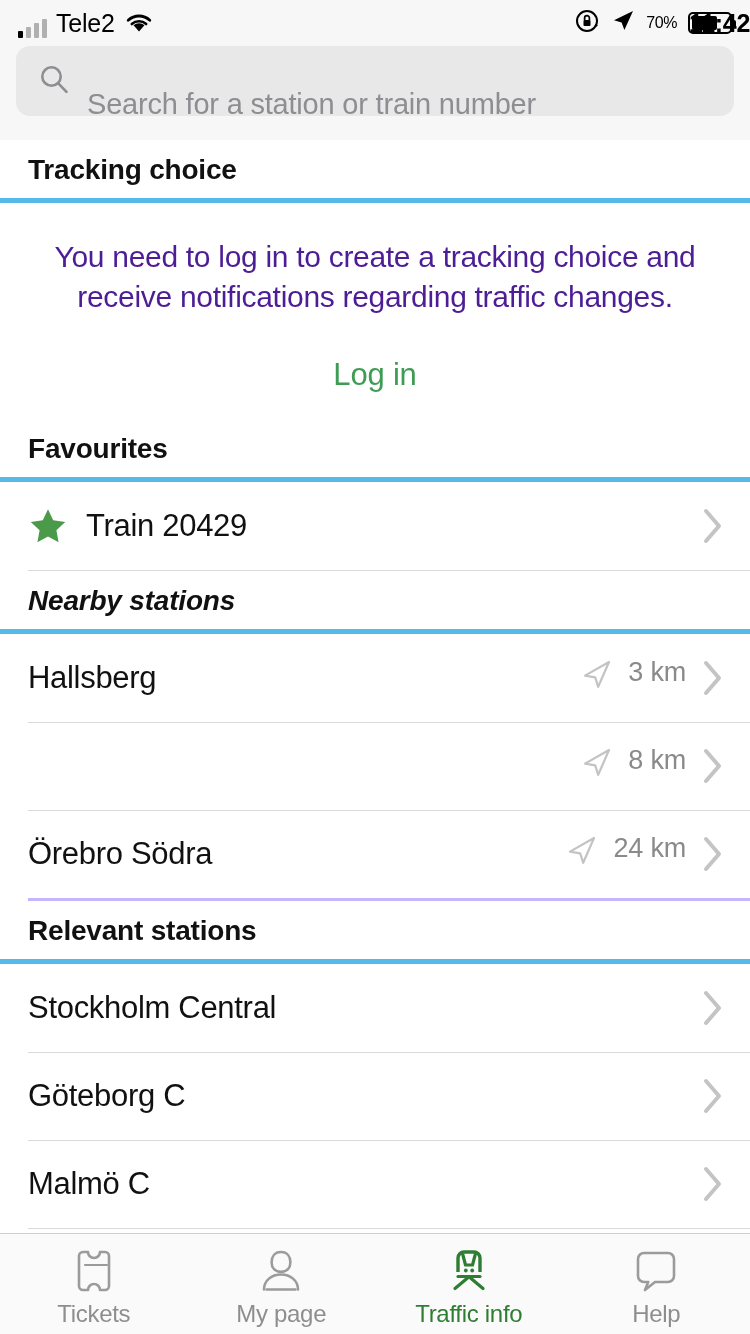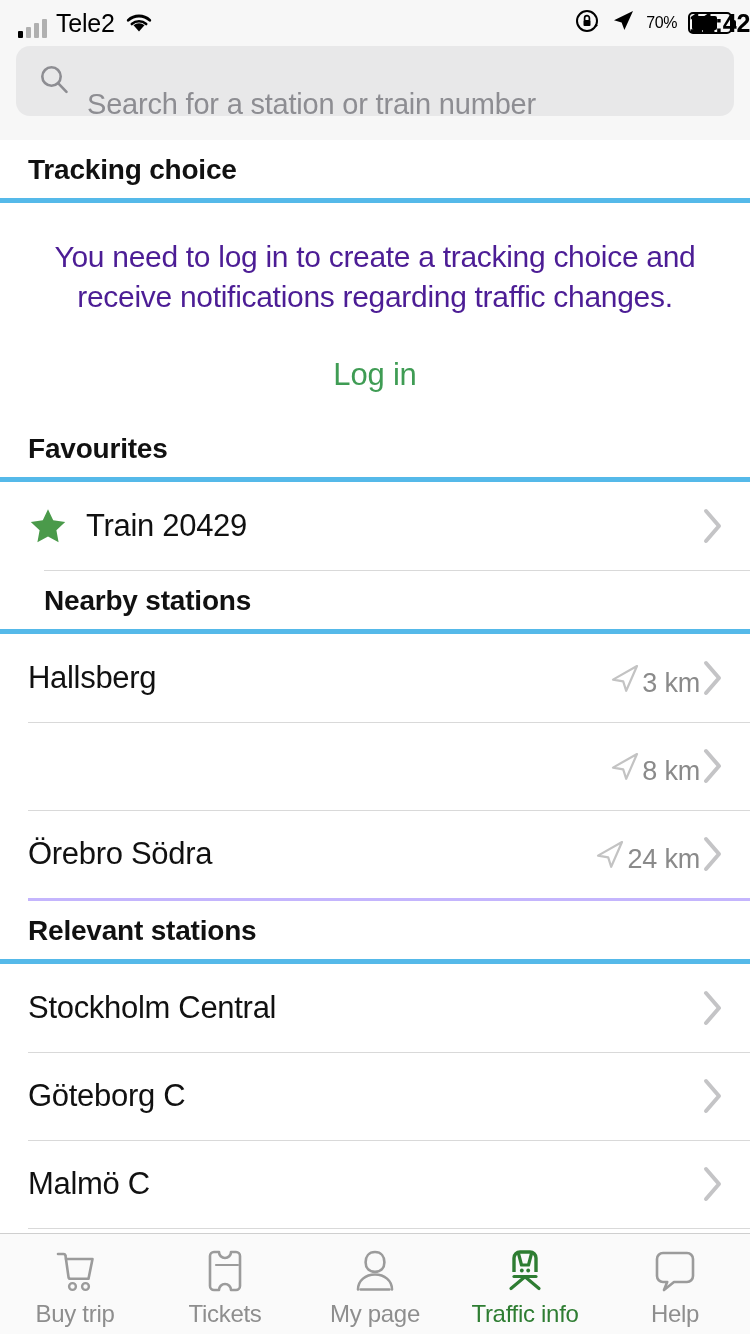--- a/index.html
+++ b/index.html
@@ -75,21 +75,21 @@
 
   .row {
     height:88px; display:flex; align-items:center;
     padding:0 24px 0 28px; position:relative; background:#fff;
   }
   .row + .row::before, .row.sep::before {
     content:""; position:absolute; left:28px; right:0; top:0; height:1px; background:#d9d9d9;
   }
   .row-star { flex:0 0 auto; margin-right:18px; display:flex; align-items:center; }
   .row-label { font-size:31px; color:#111; letter-spacing:-0.3px; flex:1 1 auto; }
-  .row-right { display:flex; align-items:flex-end; margin-left:auto; }
+  .row-right { display:flex; align-items:flex-start; gap:14px; margin-left:auto; }
   .dist { font-size:27px; color:#8a8a8a; letter-spacing:-0.2px; }
   .chev { flex:0 0 auto; display:flex; align-items:center; }
   .bottom-rule { height:1px; background:#d9d9d9; margin-left:28px; }
 
   
   .tabbar {
     flex:0 0 101px; background:#fafafa;
     border-top:1px solid #cfcfcf;
     display:flex; align-items:stretch;
   }
@@ -177,21 +177,21 @@
       <span class="row-label">Train 20429</span>
       <span class="row-right">
         <span class="chev">
           <svg width="26" height="42" viewBox="0 0 26 42">
               <polyline points="6,6 19,21 6,36" stroke="#c4c4c6" stroke-width="4" fill="none" stroke-linecap="round" stroke-linejoin="round"></polyline>
             </svg>
         </span>
       </span>
     </div>
 
-    <div class="sec-head sep" style="border-top:1px solid #d9d9d9; margin-left:44px; padding-left:0;">
+    <div class="sec-head sep" style="border-top:1px solid #d9d9d9; margin-left:28px; padding-left:0;font-style:italic;">
       <span>Nearby stations</span>
     </div>
     <div class="blue-rule"></div>
 
     <div class="row">
       <span class="row-label">Hallsberg</span>
       <span class="row-right">
         <span>
           <svg width="34" height="34" viewBox="0 0 34 34">
               <path d="M29 5 L5 18.6 L15.2 20.4 L18.2 29.8 Z" stroke="#c3c3c3" stroke-width="2.2" fill="none" stroke-linejoin="round"></path>
@@ -275,31 +275,20 @@
             </svg>
         </span>
       </span>
     </div>
 
     <div class="bottom-rule"></div>
   </div>
 
   <div class="tabbar">
 
-    <div class="tab">
-      <span class="tab-ico">
-        <svg width="48" height="44" viewBox="0 0 48 44">
-          <path d="M7 5 h5.5 a2 2 0 0 1 2 1.8 L17.5 28 a2 2 0 0 0 2 1.8 h17.5" stroke="#9b9b9b" stroke-width="2.6" fill="none" stroke-linecap="round" stroke-linejoin="round"></path>
-          <path d="M15 10 h26.5 l-4 19.8" stroke="#9b9b9b" stroke-width="2.6" fill="none" stroke-linecap="round" stroke-linejoin="round"></path>
-          <circle cx="21.5" cy="37.5" r="3.4" stroke="#9b9b9b" stroke-width="2.4" fill="none"></circle>
-          <circle cx="34.5" cy="37.5" r="3.4" stroke="#9b9b9b" stroke-width="2.4" fill="none"></circle>
-        </svg>
-      </span>
-      <span class="tab-label">Buy trip</span>
-    </div>
 
     <div class="tab">
       <span class="tab-ico">
         <svg width="40" height="46" viewBox="0 0 40 46">
           <path d="M9 4 h5 a6 6 0 0 0 12 0 h5 a4 4 0 0 1 4 4 v30 a4 4 0 0 1 -4 4 h-5 a6 6 0 0 0 -12 0 h-5 a4 4 0 0 1 -4 -4 v-30 a4 4 0 0 1 4 -4 z" stroke="#9b9b9b" stroke-width="2.6" fill="none" stroke-linejoin="round"></path>
           <line x1="11" y1="17" x2="33" y2="17" stroke="#9b9b9b" stroke-width="2.2" stroke-linecap="round"></line>
         </svg>
       </span>
       <span class="tab-label">Tickets</span>
     </div>

